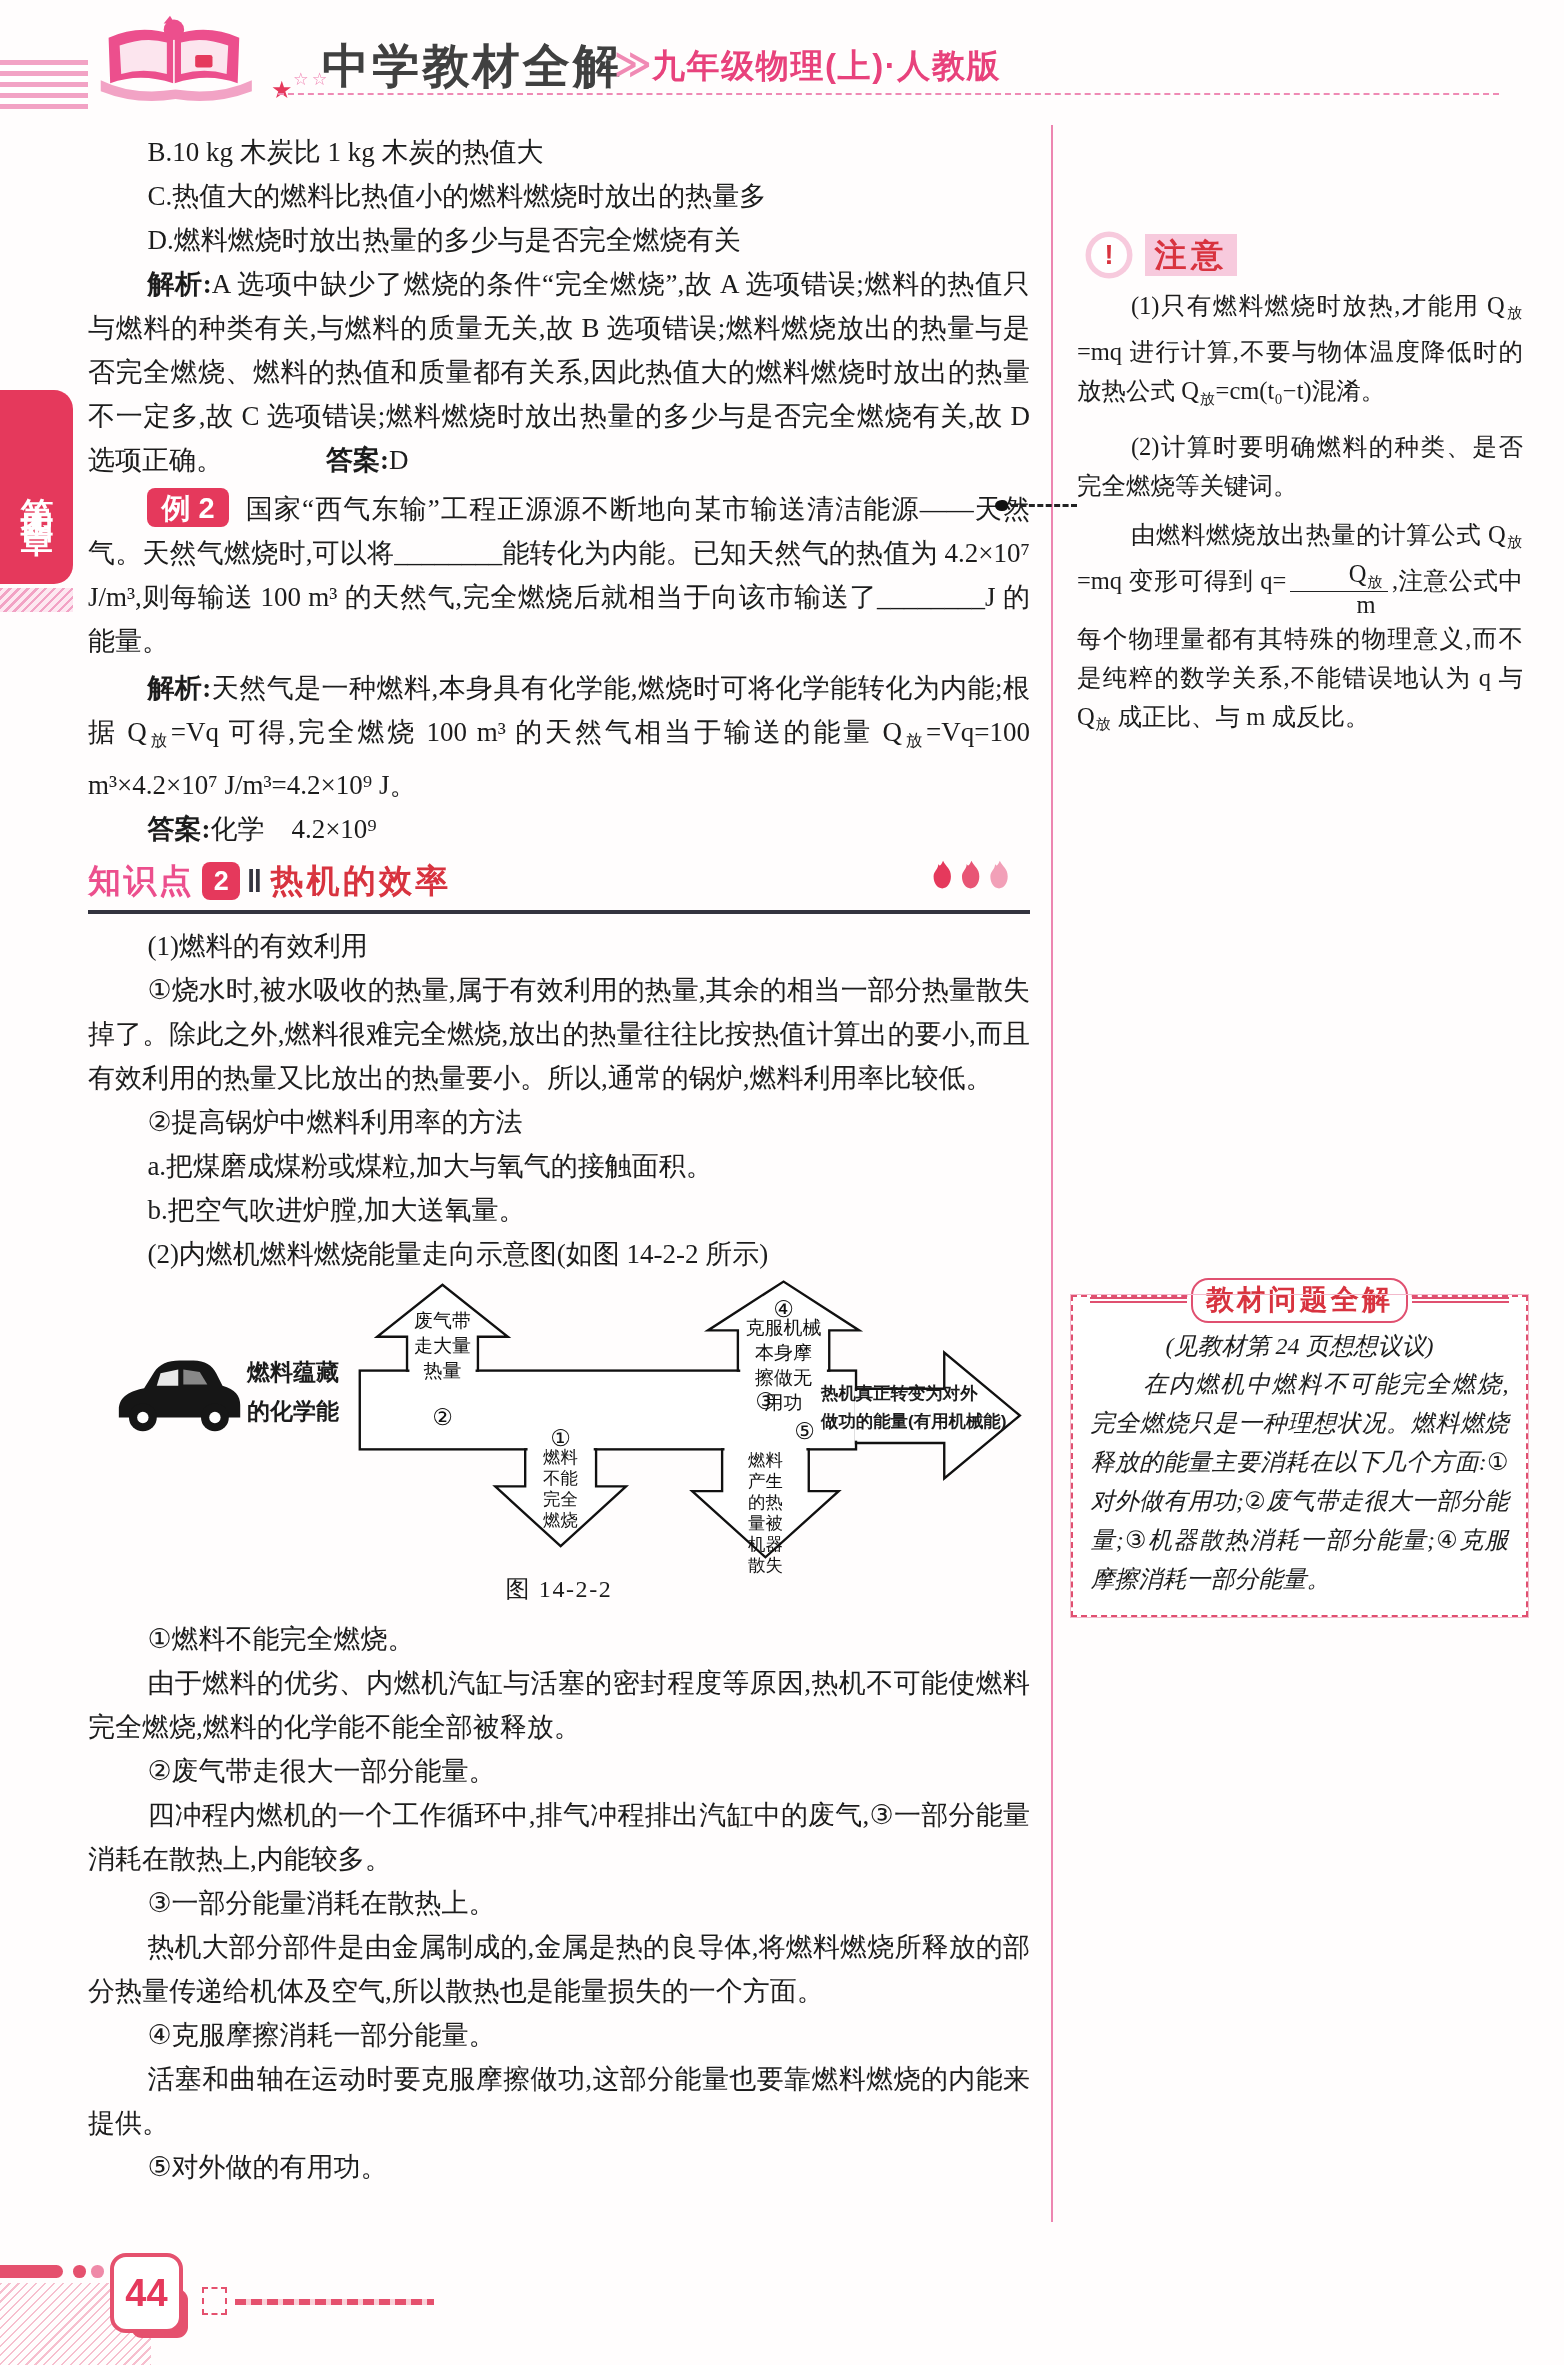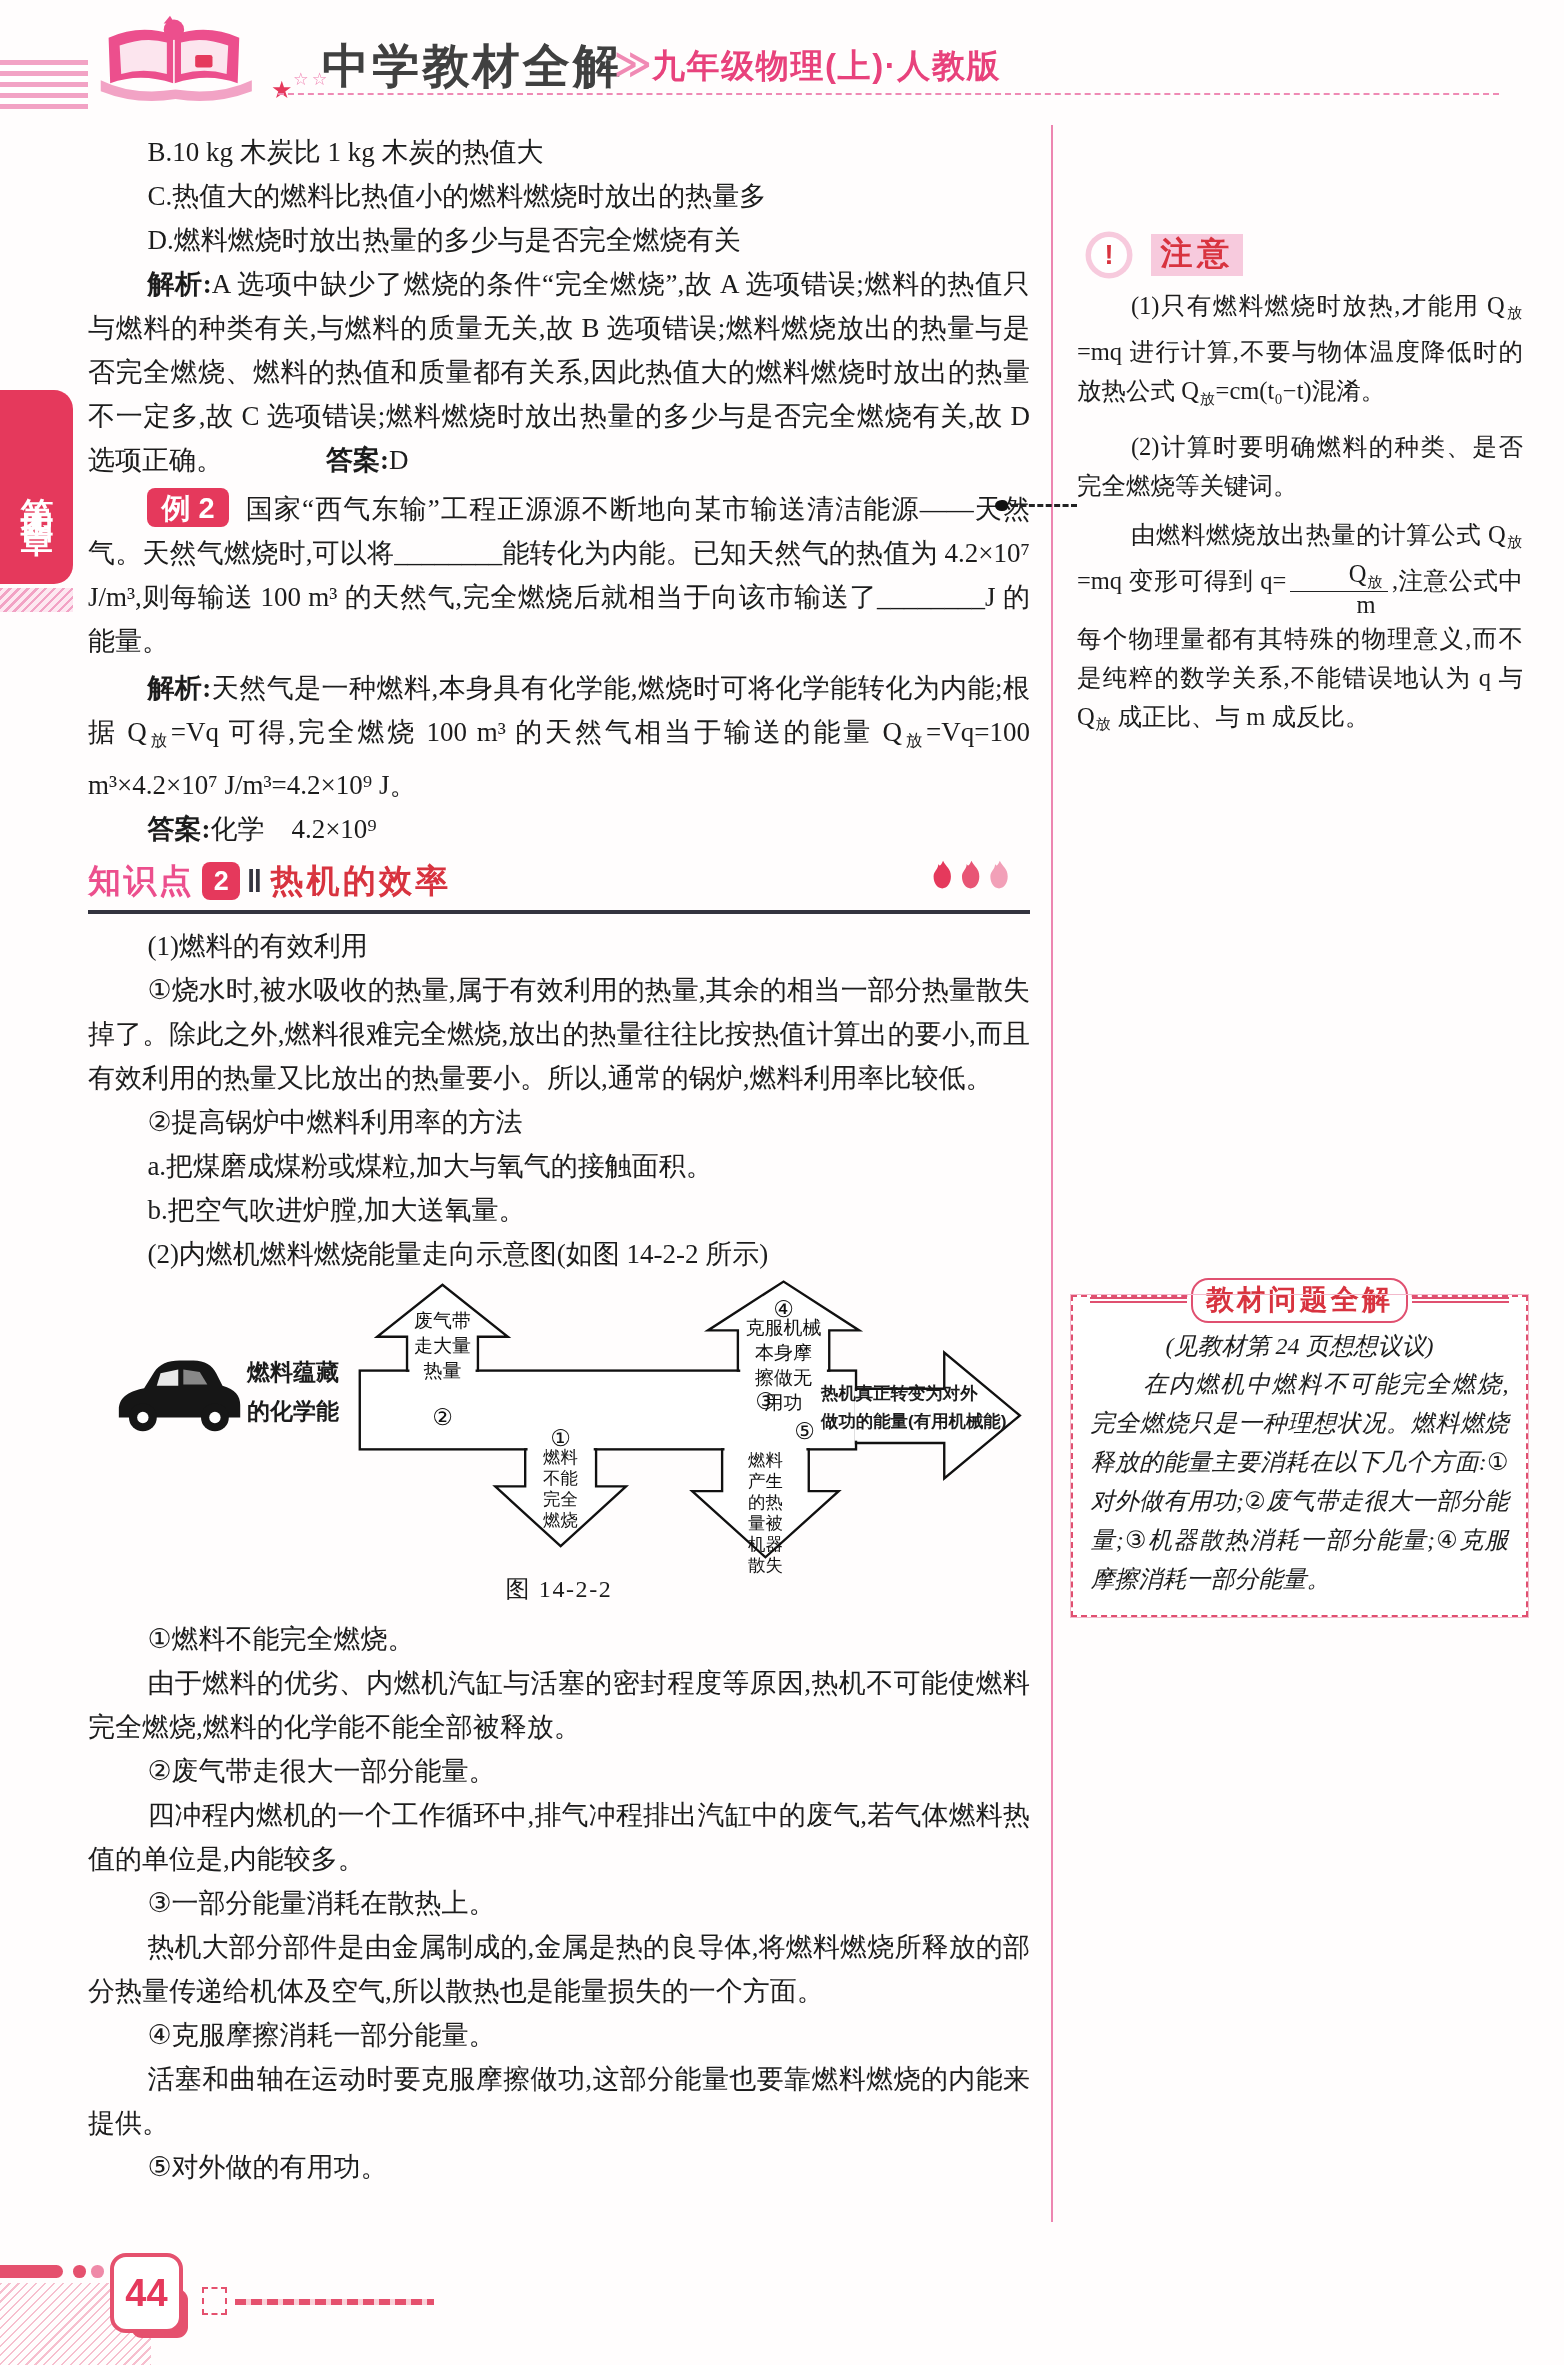--- a/index.html
+++ b/index.html
@@ -65,21 +65,21 @@
   .fuel-label { position:absolute; left:148px; top:73px; font-size:23px; line-height:39px; font-weight:700; }
   .a5text { position:absolute; left:722px; top:99px; font-size:17.4px; line-height:28px; white-space:nowrap; font-weight:600;}
   .dcaption { text-align:center; font-size:24px; margin-top:4.7px; letter-spacing:1.6px; }
 
   
   .notice-head { margin-top:109px; display:flex; align-items:center; }
   .notice-bang { width:36px; height:36px; border-radius:50%; background:#fff; box-shadow:0 0 0 5.5px #f7cadd;
     color:#d8333f; font-weight:800; font-size:27px; display:flex; align-items:center; justify-content:center;
     font-family:"Liberation Sans","DejaVu Sans",sans-serif; margin-left:14px; }
   .notice-title { background:#f7cadd; color:#d8333f; font-weight:800; font-size:32px; letter-spacing:4.7px;
-    padding:1.6px 9.5px; margin-left:24px; font-family:Liberation Mono, monospace; }
+    padding:1.6px 9.5px; margin-left:18px; font-family:Liberation Serif, serif; }
   .notice-body p { margin-top:9.5px; }
   .connector { position:absolute; left:995px; top:500px; width:82px; display:flex; align-items:center; }
   .connector .dot { width:13.4px; height:11px; background:#111; border-radius:50% 40% 40% 50%; }
   .connector .dash { flex:1; border-top:3.2px dashed #222; margin-left:3.2px; }
 
   .frac { display:inline-block; vertical-align:-0.95em; text-align:center; line-height:1.1; margin:0 4px; }
   .frac .fn { display:block; border-bottom:1.6px solid #222; padding:0 4.7px; }
   .frac .fd { display:block; }
 
   .tb-box { position:absolute; left:1071px; top:1295px; width:457px; border:2.4px dashed #e05070;
@@ -246,21 +246,21 @@
       <div>热机真正转变为对外</div>
       <div>做功的能量(有用机械能)</div>
     </div>
   </div>
   <div class="dcaption">图 14-2-2</div>
 
   <div style="margin-top:6.3px;">
     <p class="ind">①燃料不能完全燃烧。</p>
     <p class="just ind">由于燃料的优劣、内燃机汽缸与活塞的密封程度等原因,热机不可能使燃料完全燃烧,燃料的化学能不能全部被释放。</p>
     <p class="ind">②废气带走很大一部分能量。</p>
-    <p class="just ind">四冲程内燃机的一个工作循环中,排气冲程排出汽缸中的废气,若气体燃料热值的单位是,内能较多。</p>
+    <p class="just ind">四冲程内燃机的一个工作循环中,排气冲程排出汽缸中的废气,③一部分能量消耗在散热上,内能较多。</p>
     <p class="ind">③一部分能量消耗在散热上。</p>
     <p class="just ind">热机大部分部件是由金属制成的,金属是热的良导体,将燃料燃烧所释放的部分热量传递给机体及空气,所以散热也是能量损失的一个方面。</p>
     <p class="ind">④克服摩擦消耗一部分能量。</p>
     <p class="just ind">活塞和曲轴在运动时要克服摩擦做功,这部分能量也要靠燃料燃烧的内能来提供。</p>
     <p class="ind">⑤对外做的有用功。</p>
   </div>
 </div>
 
 <div class="aside-col">
 

